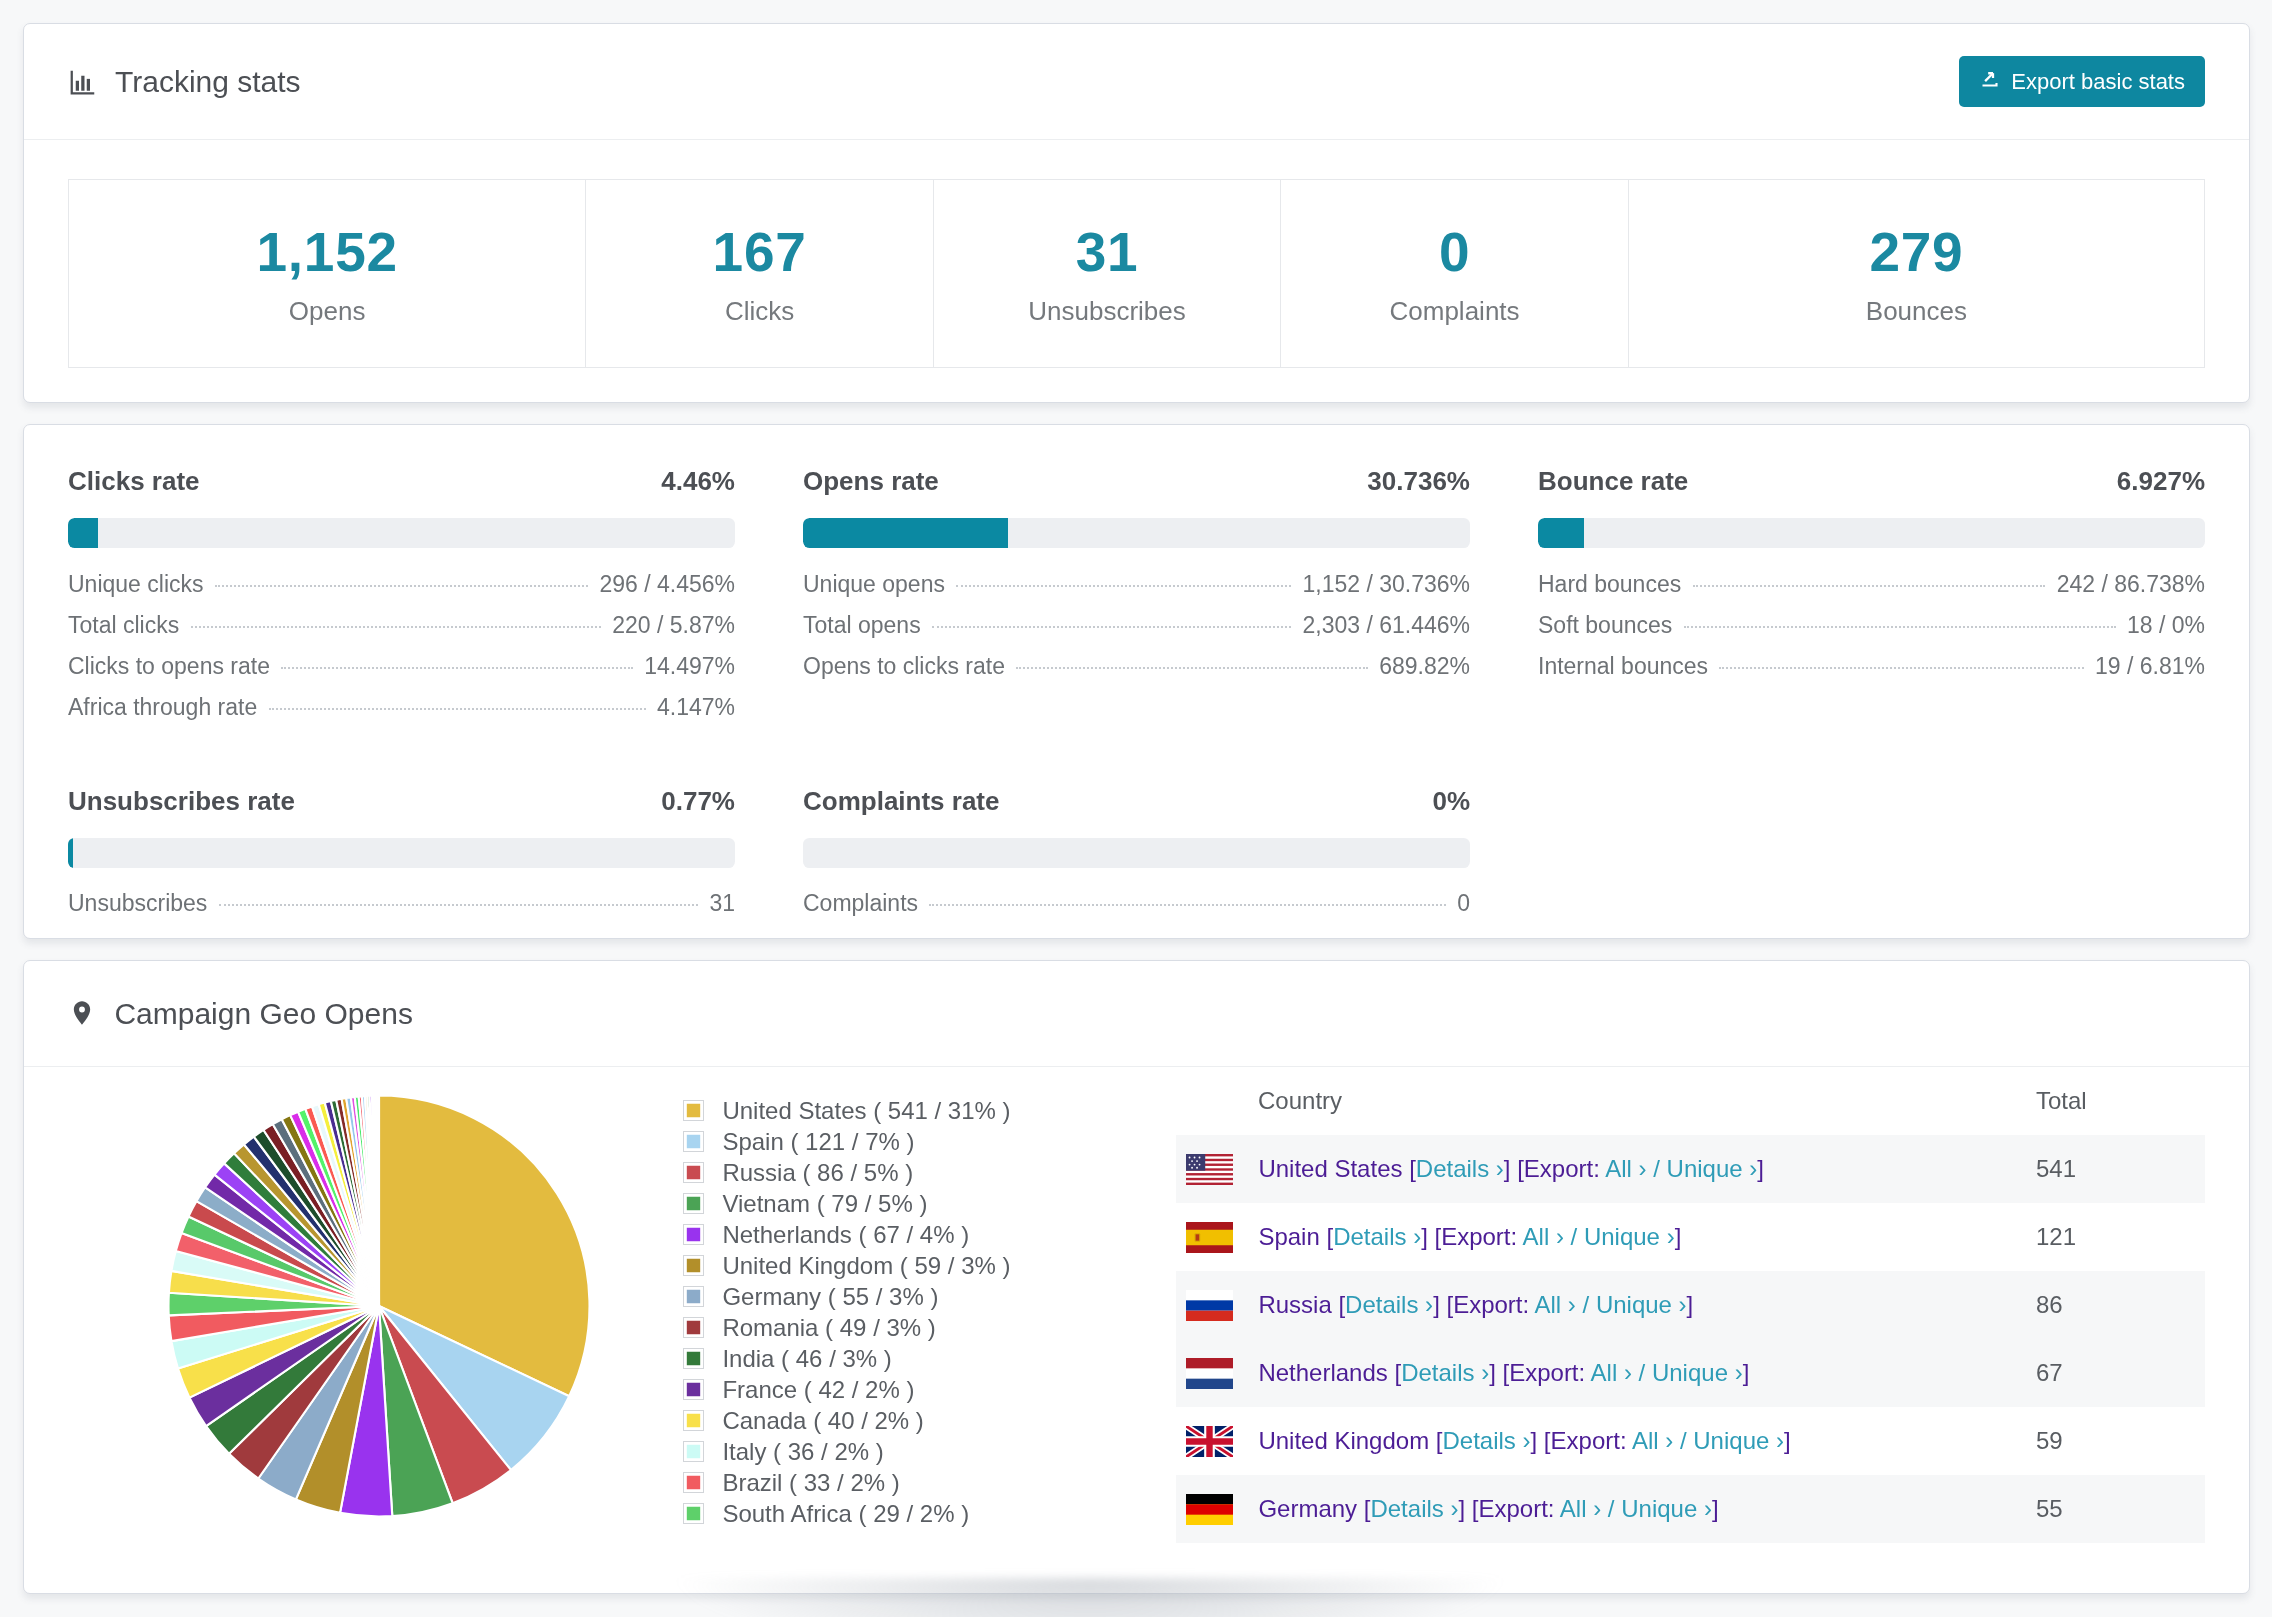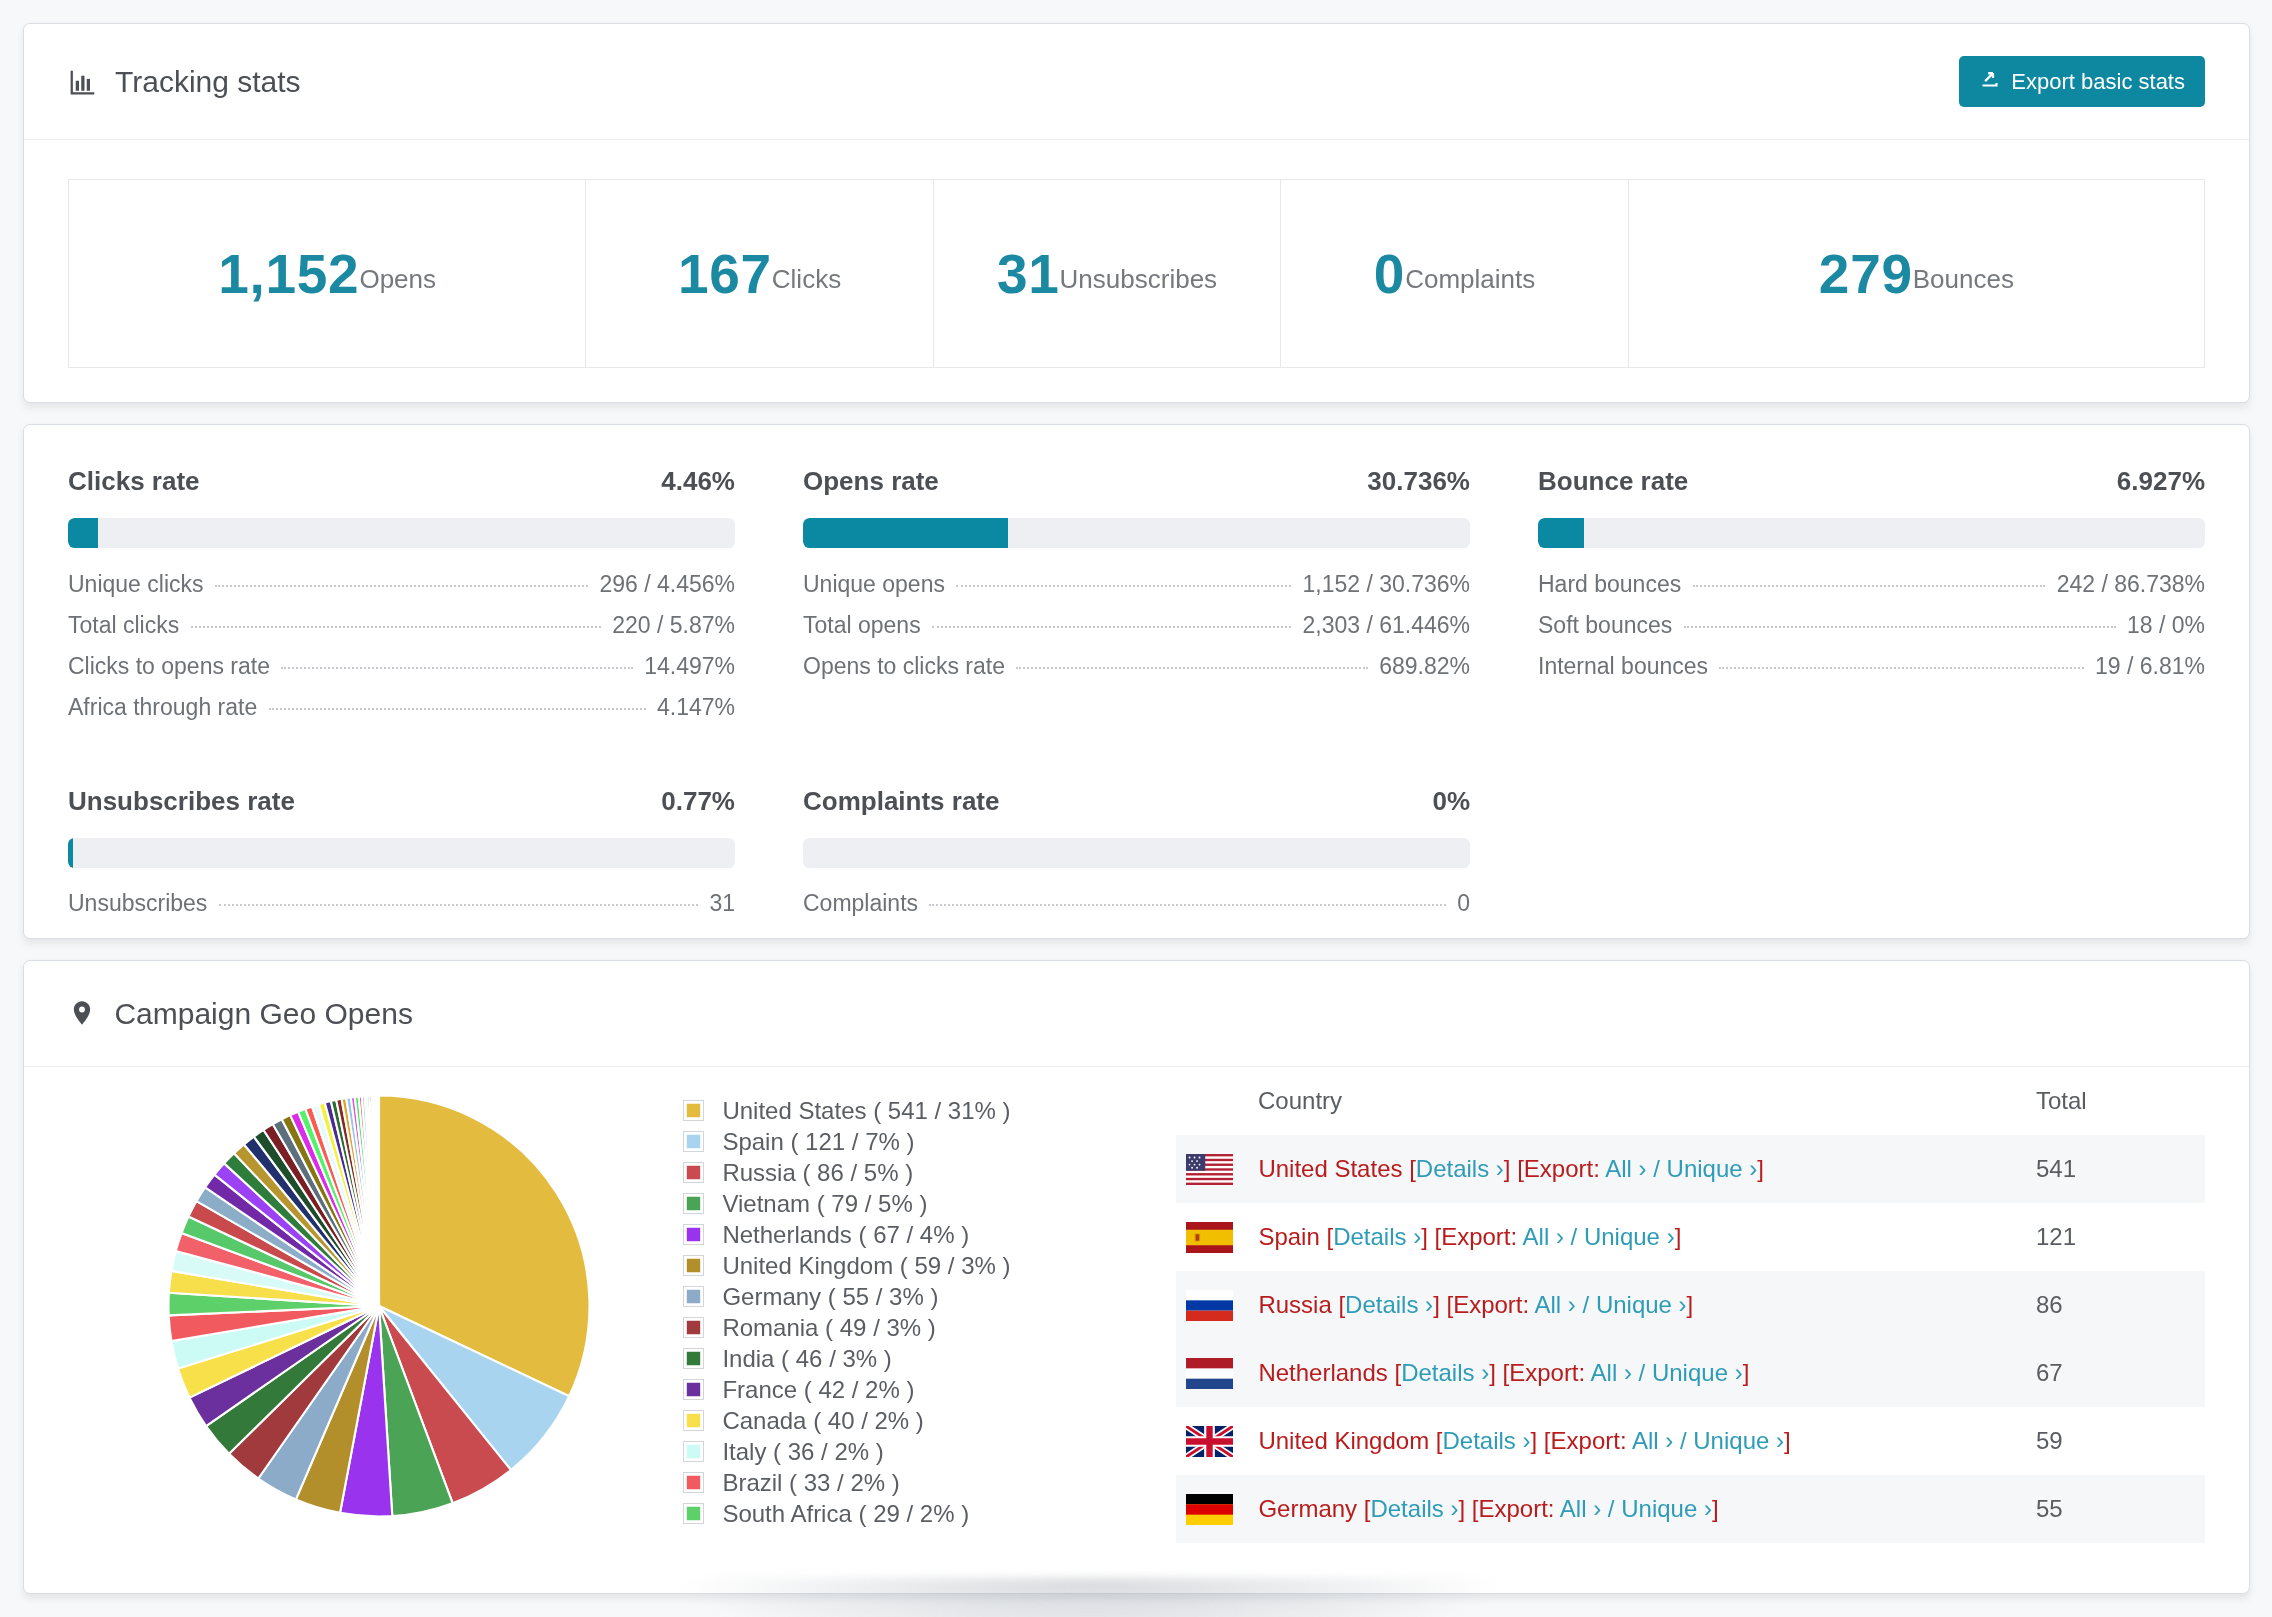--- a/index.html
+++ b/index.html
@@ -29,21 +29,21 @@
   .card-title svg { display:block; }
   .btn-export {
     display:flex; align-items:center; gap:11.3px;
     background:#0e87a0; color:#ffffff; border:none; border-radius:5px;
     font-size:22px; font-family:inherit; padding:12px 20px; cursor:pointer;
   }
   .stats-strip {
     margin:39px 44px 0 44px; border:1.4px solid #e6e8eb; display:flex; height:189px;
   }
   .stat-cell {
-    display:flex; align-items:center; justify-content:center;
+    display:flex; flex-direction:column; align-items:center; justify-content:center;
     border-left:1.4px solid #e6e8eb;
   }
   .stat-cell:first-child { border-left:none; }
   .stat-value { font-size:55px; font-weight:700; color:#1b89a1; letter-spacing:0.7px; }
   .stat-label { font-size:26px; color:#75797d; margin-top:11.3px; }
   
   #card-rates { margin-top:21px; height:515px; padding:41px 44px; 
     display:grid; grid-template-columns:1fr 1fr 1fr; column-gap:68px; row-gap:51px; align-content:start; }
   .rate-head { display:flex; justify-content:space-between; align-items:baseline; }
   .rate-title { font-size:26px; font-weight:700; color:#4c4f54; }
@@ -63,21 +63,21 @@
   .legend-swatch { width:21px; height:21px; flex:0 0 21px;
     border:1.4px solid #d2d5d9; box-shadow:inset 0 0 0 2.8px #ffffff; }
   .geo-table { flex:1 1 auto; margin-left:34px; }
   .g-header { display:flex; align-items:center; height:68px; font-size:24px; color:#5a5e63; padding:0 10px; }
   .g-header .g-country { padding-left:72px; }
   .g-row { display:flex; align-items:center; height:68px; padding:0 10px; font-size:24px; }
   .g-row.odd { background:#f6f7f8; }
   .g-flag { width:47px; height:31px; flex:0 0 47px; display:block; }
   .g-name { margin-left:25.4px; color:#595d62; white-space:nowrap; }
   .g-link { color:#2f9cb7; text-decoration:none; cursor:pointer; }
-  .g-gray { color:#b91c1c; }
+  .g-gray { color:#4c1d95; }
   .g-total { margin-left:auto; width:159px; color:#595d62; }
   
   #bottom-shade {
     position:absolute; left:670px; top:1578px; width:840px; height:78px;
     background:radial-gradient(ellipse at 50% 0%, rgba(150,157,167,0.38), rgba(150,157,167,0.0) 70%);
     filter:blur(4.2px); pointer-events:none; z-index:4;
   }
 </style>
 </head>
 <body>

